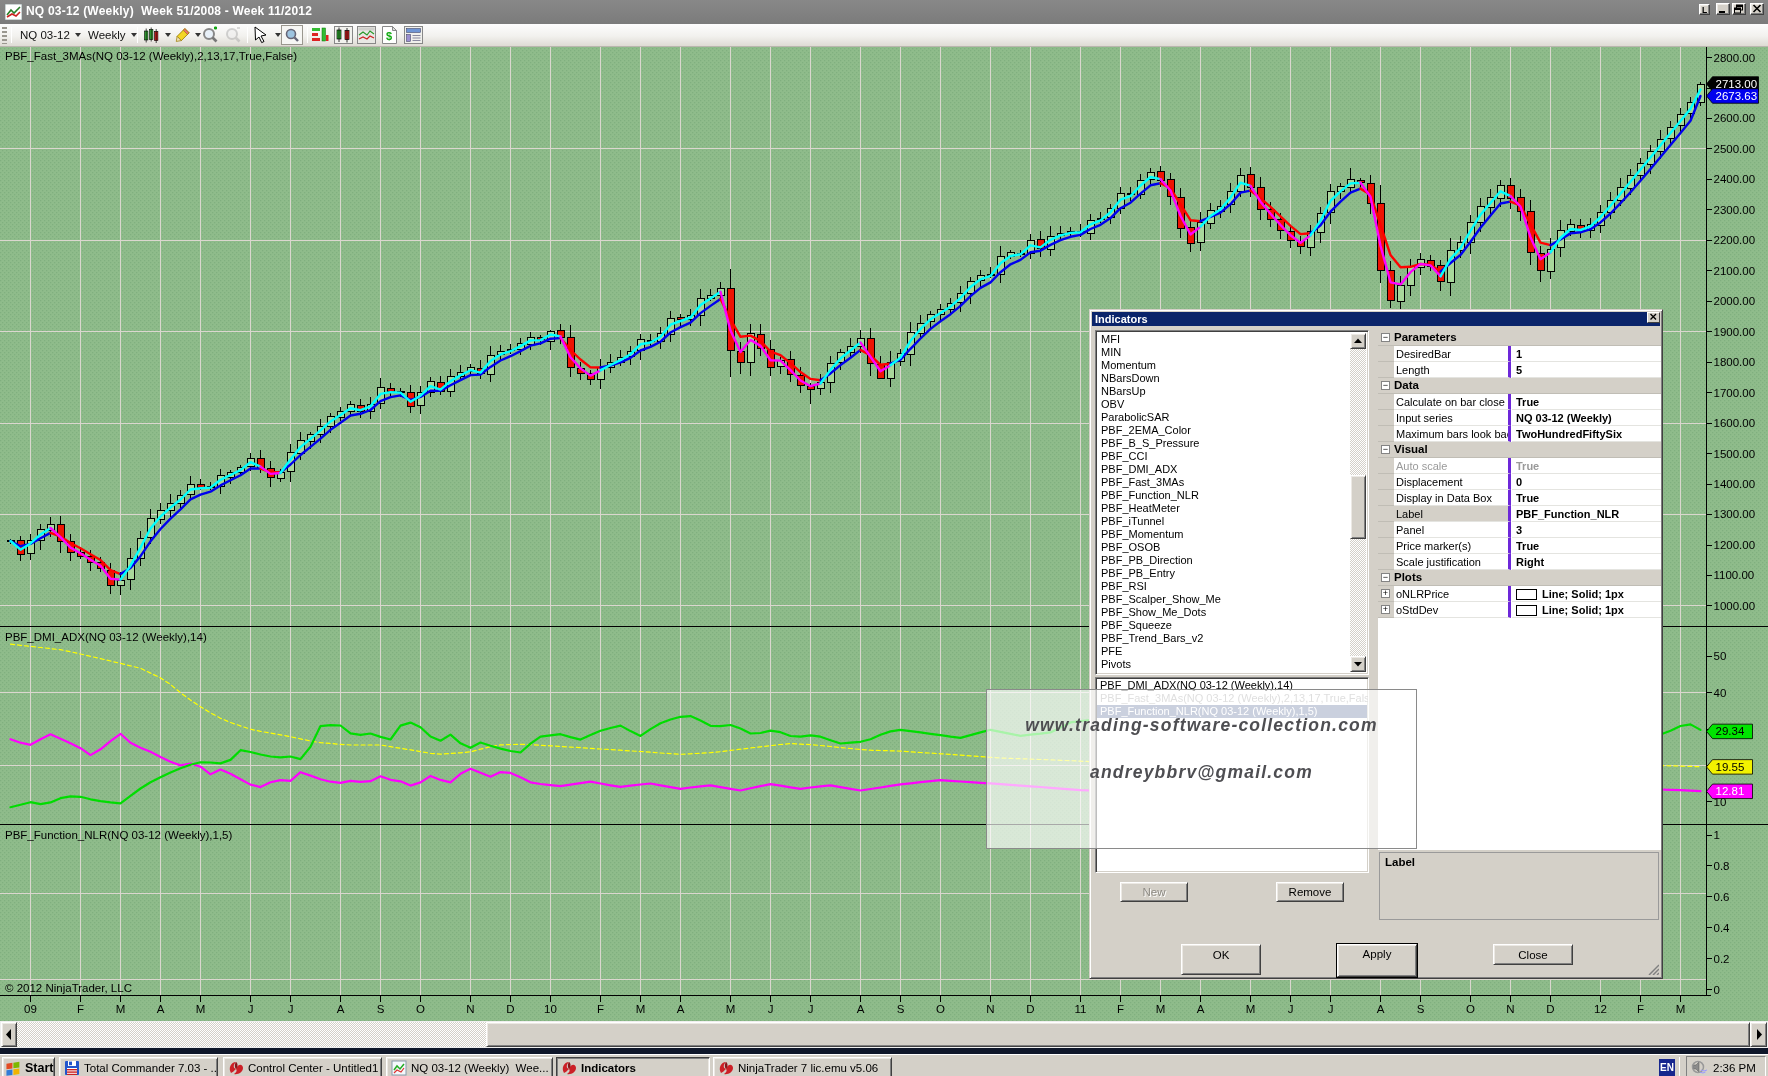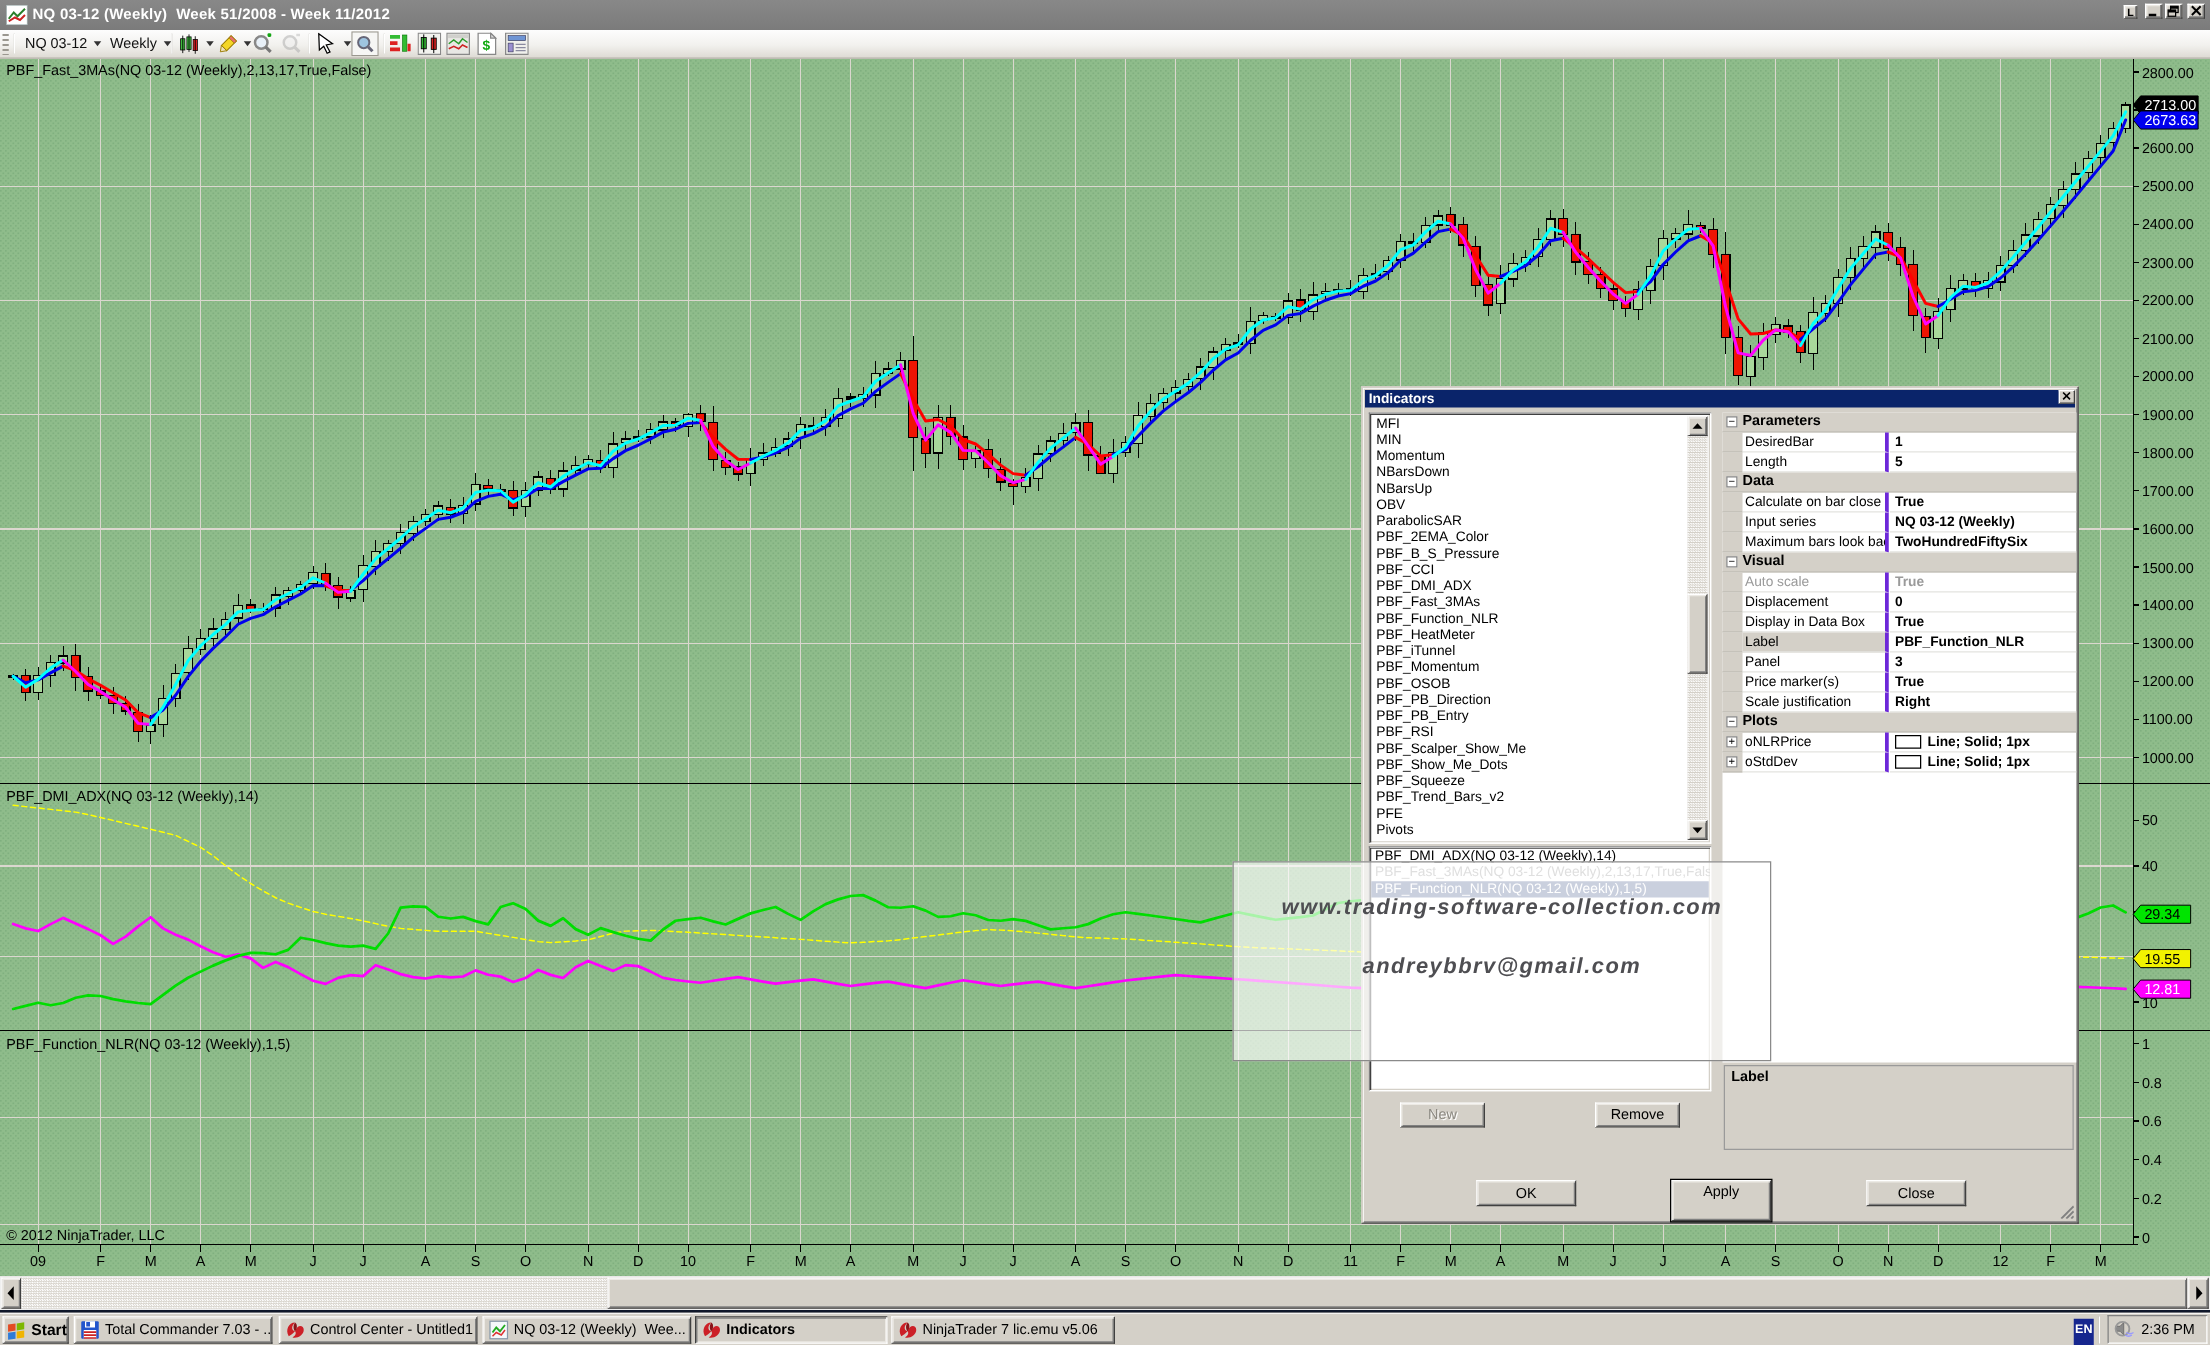--- a/index.html
+++ b/index.html
@@ -13,21 +13,21 @@
 #toolbar{left:0;top:24px;width:1768px;height:23px;background:linear-gradient(180deg,#fdfdfd,#f2f1ee 55%,#dedbd4);border-bottom:1px solid #b9b6ae}
 #toolbar .tb{position:absolute;top:0;height:22px;display:flex;align-items:center;font-size:11.5px;color:#111}
 .tsep{position:absolute;top:3px;width:1px;height:16px;background:#b5b2aa;border-right:1px solid #fff}
 .darr{display:inline-block;width:0;height:0;border-left:3.5px solid transparent;border-right:3.5px solid transparent;border-top:4px solid #333;margin-left:5px}
 .grip{position:absolute;left:2px;top:3px;width:5px;height:17px;background:repeating-linear-gradient(180deg,#9a978f 0 2px,transparent 2px 4px)}
 
 #hscroll{left:0;top:1021px;width:1768px;height:27px;background:#efefef}
 .stipple{background-image:conic-gradient(#fff 25%,#d4d0c8 0 50%,#fff 0 75%,#d4d0c8 0);background-size:2px 2px}
 .raised{background:#d4d0c8;border:1px solid;border-color:#fff #404040 #404040 #fff;box-shadow:inset 1px 1px 0 #ece9e4,inset -1px -1px 0 #808080}
 
-#taskbar{left:0;top:1048px;width:1768px;height:28px;background:#d4d0c8;border-top:2px solid #0f172a;box-shadow:inset 0 1px 0 #fff}
+#taskbar{left:0;top:1048px;width:1768px;height:28px;background:#d4d0c8;border-top:6px solid #0f172a;box-shadow:inset 0 1px 0 #fff}
 .tkb{position:absolute;top:3px;height:22px;background:#d4d0c8;border:1px solid;border-color:#fff #404040 #404040 #fff;box-shadow:inset 1px 1px 0 #ece9e4,inset -1px -1px 0 #808080;font-size:11.5px;display:flex;align-items:center;padding:0 4px;white-space:nowrap;overflow:hidden;color:#000}
 .tkb.active{border-color:#404040 #fff #fff #404040;box-shadow:inset 1px 1px 0 #808080,inset -1px -1px 0 #ece9e4;font-weight:bold}
 .tkb .ticon{width:16px;height:16px;margin-right:4px;flex:0 0 16px}
 
 #dlg{left:1089px;top:309px;width:574px;height:670px;background:#d4d0c8;border:1px solid;border-color:#d4d0c8 #404040 #404040 #d4d0c8;box-shadow:inset 1px 1px 0 #fff,inset -1px -1px 0 #808080}
 #dlgtitle{position:absolute;left:2px;top:2px;width:568px;height:14px;background:#0a246a;color:#fff;font-weight:bold;font-size:11px;padding:1px 0 0 3px}
 #dlgclose{position:absolute;right:2px;top:2px;width:13px;height:11px;background:#d4d0c8;border:1px solid;border-color:#fff #404040 #404040 #fff;font-size:9px;line-height:9px;text-align:center}
 .lbox{position:absolute;background:#fff;border:1px solid;border-color:#808080 #fff #fff #808080;box-shadow:inset 1px 1px 0 #404040,inset -1px -1px 0 #d4d0c8;font-size:11px;overflow:hidden}
 .li{height:13px;line-height:13px;padding-left:3px;white-space:nowrap}
 .btn{position:absolute;background:#d4d0c8;border:1px solid;border-color:#fff #404040 #404040 #fff;box-shadow:inset 1px 1px 0 #ece9e4,inset -1px -1px 0 #808080;font-size:11.5px;text-align:center;color:#000}
@@ -984,21 +984,21 @@
    <div class="li" style="color:#a0a0a0">PBF_Fast_3MAs(NQ 03-12 (Weekly),2,13,17,True,False)</div>
    <div class="li" style="background:#64759f;color:#fff">PBF_Function_NLR(NQ 03-12 (Weekly),1,5)</div>
   </div>
  </div>
  <div class="btn" style="left:30px;top:572px;width:68px;height:20px;line-height:19px;color:#8d8a83;text-shadow:1px 1px 0 #fff">New</div>
  <div class="btn" style="left:186px;top:572px;width:68px;height:20px;line-height:19px">Remove</div>
 
  <div class="abs" style="left:289px;top:542px;width:280px;height:68px;border:1px solid #9a9a9a;background:#d4d0c8">
   <div style="font-weight:bold;font-size:11.5px;padding:3px 0 0 5px">Label</div>
  </div>
- <div class="btn" style="left:91px;top:634px;width:80px;height:21px;line-height:20px">OK</div>
+ <div class="btn" style="left:91px;top:634px;width:80px;height:31px;line-height:20px">OK</div>
  <div class="btn" style="left:247px;top:634px;width:80px;height:33px;line-height:18px;outline:1px solid #000">Apply</div>
  <div class="btn" style="left:403px;top:634px;width:80px;height:21px;line-height:20px">Close</div>
  <svg class="abs" style="right:3px;bottom:3px" width="12" height="12">
       <g stroke="#808080" stroke-width="1.5">
         <line x1="2" y1="12" x2="12" y2="2"></line>
         <line x1="6" y1="12" x2="12" y2="6"></line>
         <line x1="10" y1="12" x2="12" y2="10"></line>
       </g>
     </svg>
 </div>

